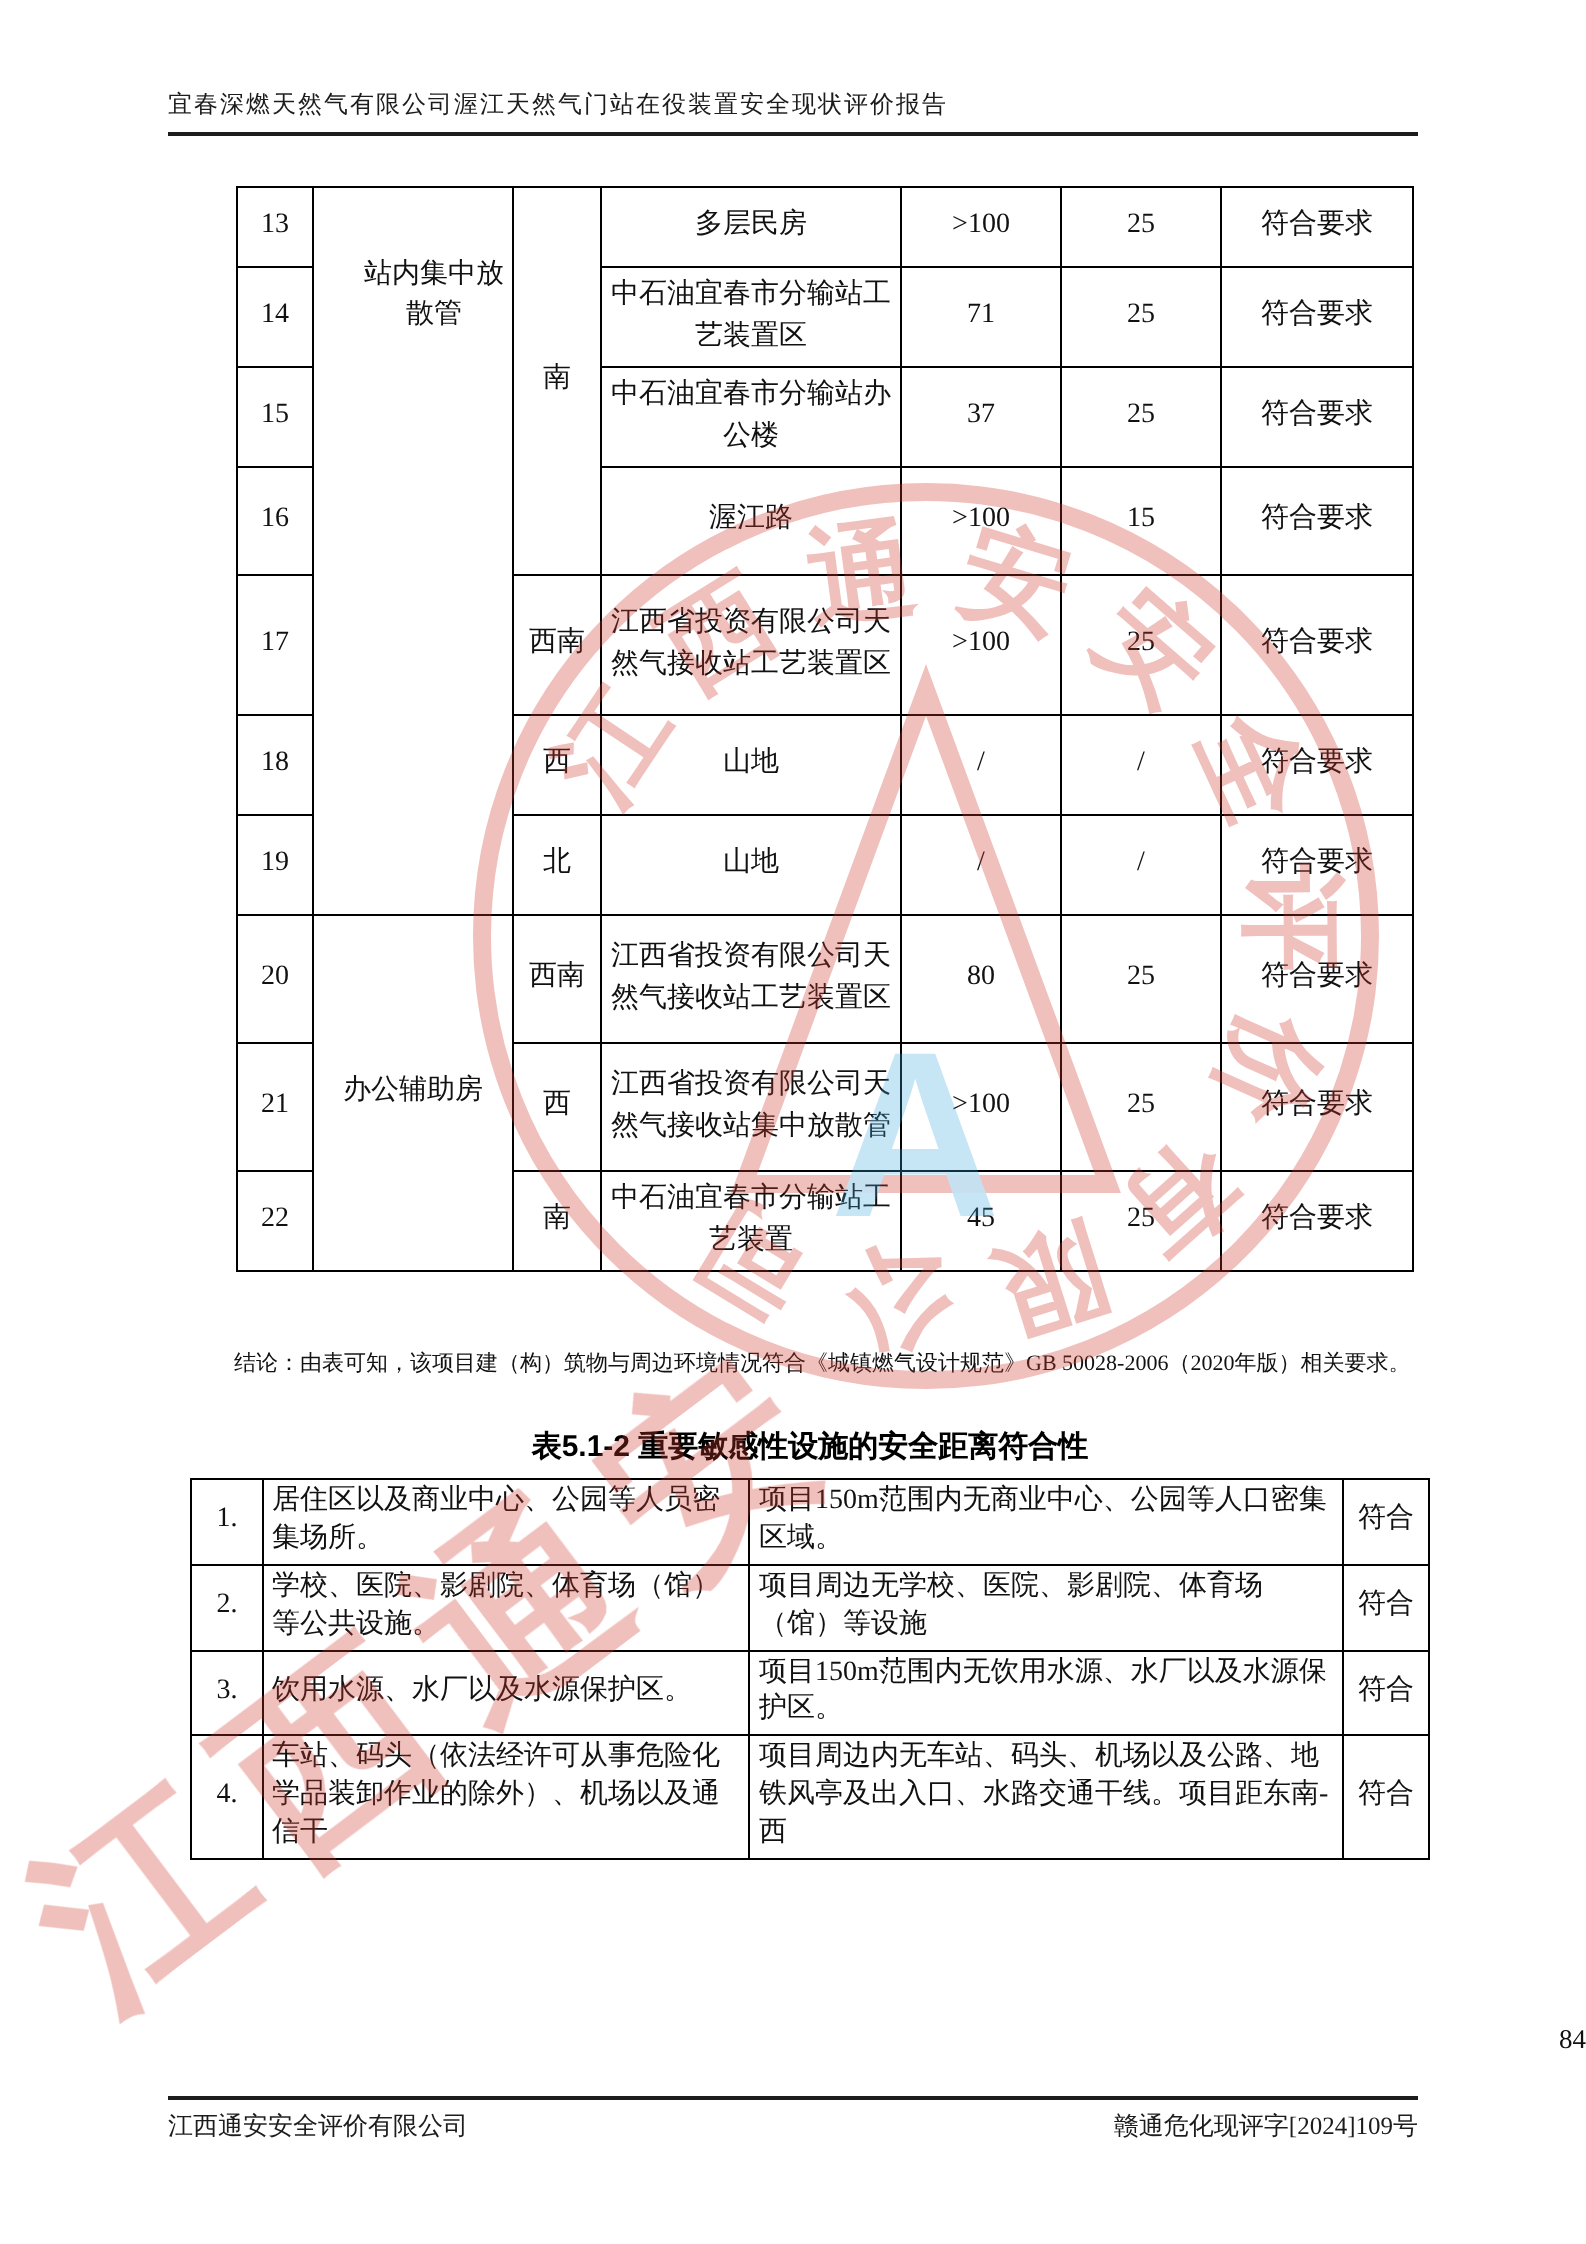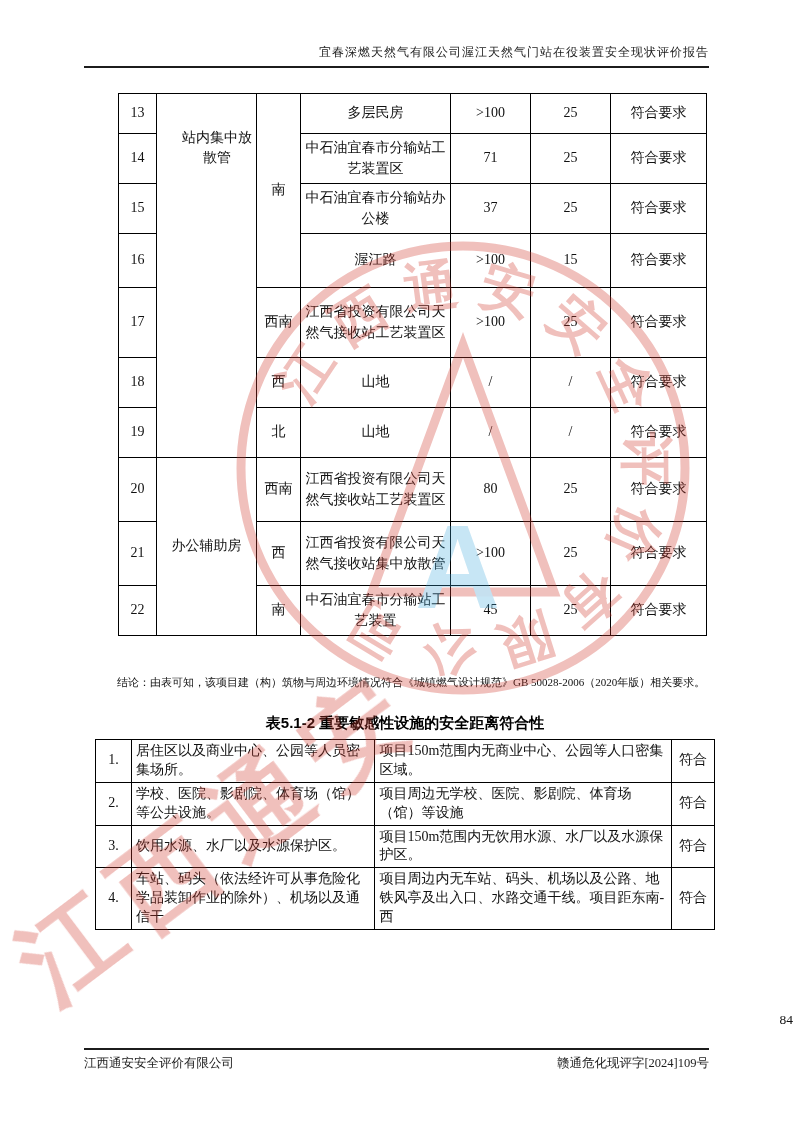--- a/index.html
+++ b/index.html
@@ -6,21 +6,21 @@
   .page{
     position:relative;
     width:793px;height:1122px;
     margin:0 auto;
     background:#ffffff;
     font-family:"Liberation Serif", serif;
     color:#111;
     overflow:hidden;
   }
   
-  .doc-header{position:absolute;top:44px;left:84px;right:84px;text-align:right;}
+  .doc-header{position:absolute;top:44px;left:84px;right:84px;text-align:left;}
   .doc-header .title{font-size:12px;letter-spacing:1px;color:#1c1c1c;}
   .doc-header .rule{margin-top:5px;border-bottom:2px solid #1c1c1c;}
   
   .content{position:absolute;top:93px;left:95px;right:78px;}
   table{border-collapse:collapse;}
   td,th{border:1px solid #000;}
   
   .t1{margin-left:23px;table-layout:fixed;width:588px;font-size:14px;border-radius:14px;}
   .t1 td{text-align:center;vertical-align:middle;padding:2px 3px;line-height:1.45;}
   .t1 .c-no{width:38px}.t1 .c-name{width:100px}.t1 .c-dir{width:44px}

